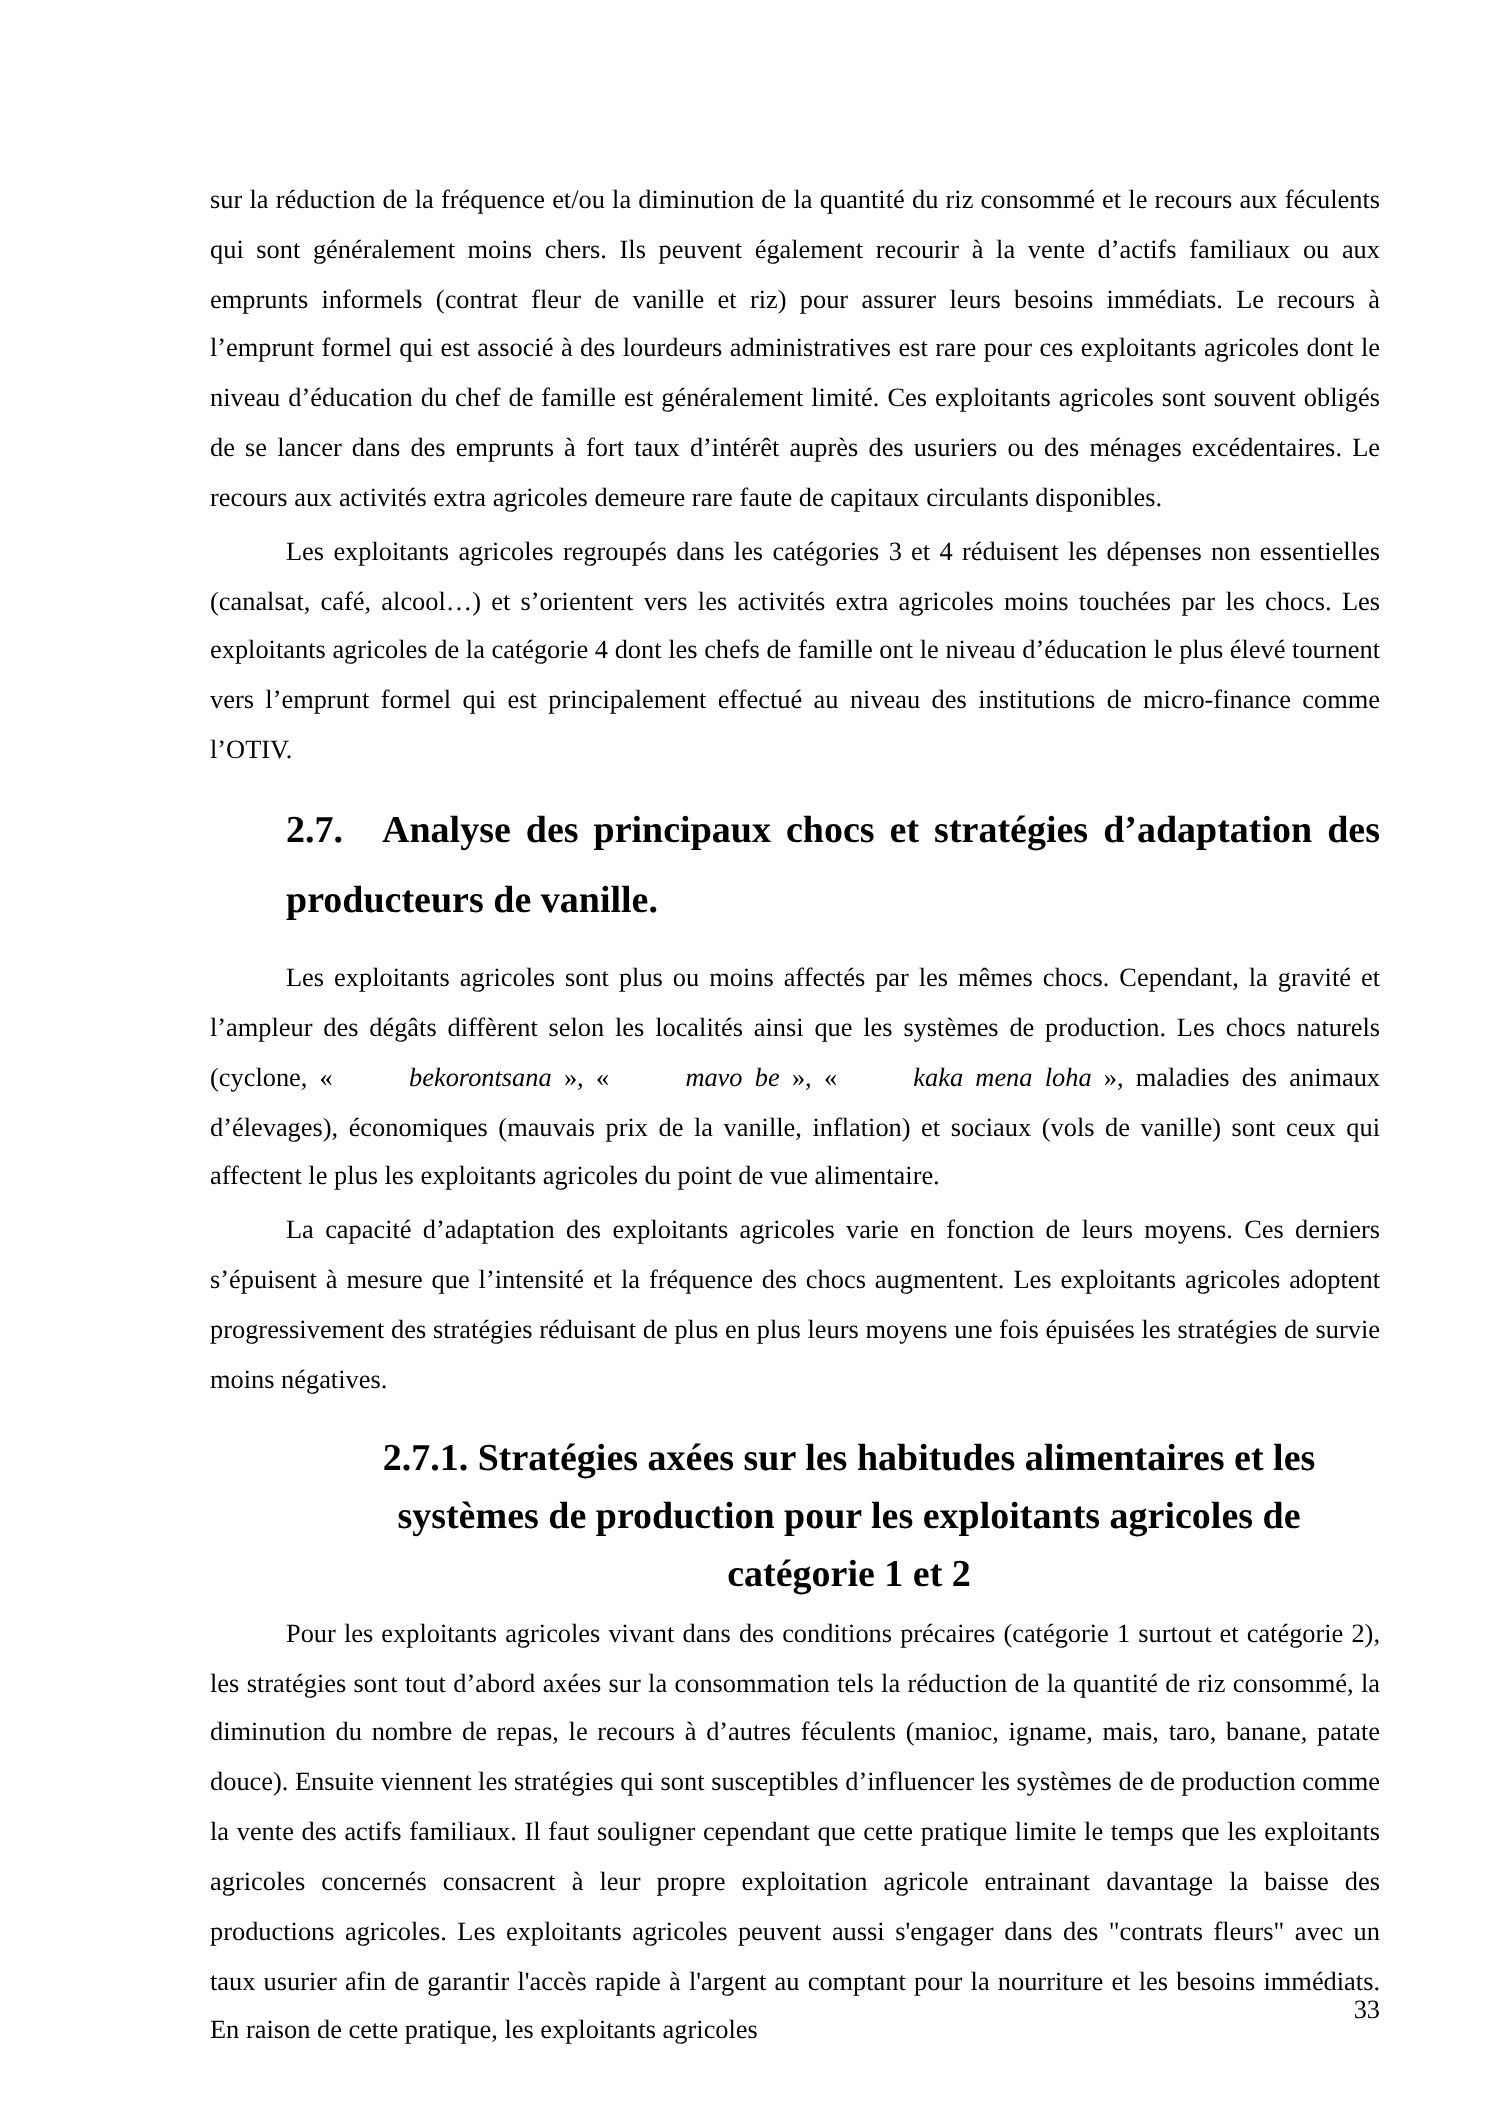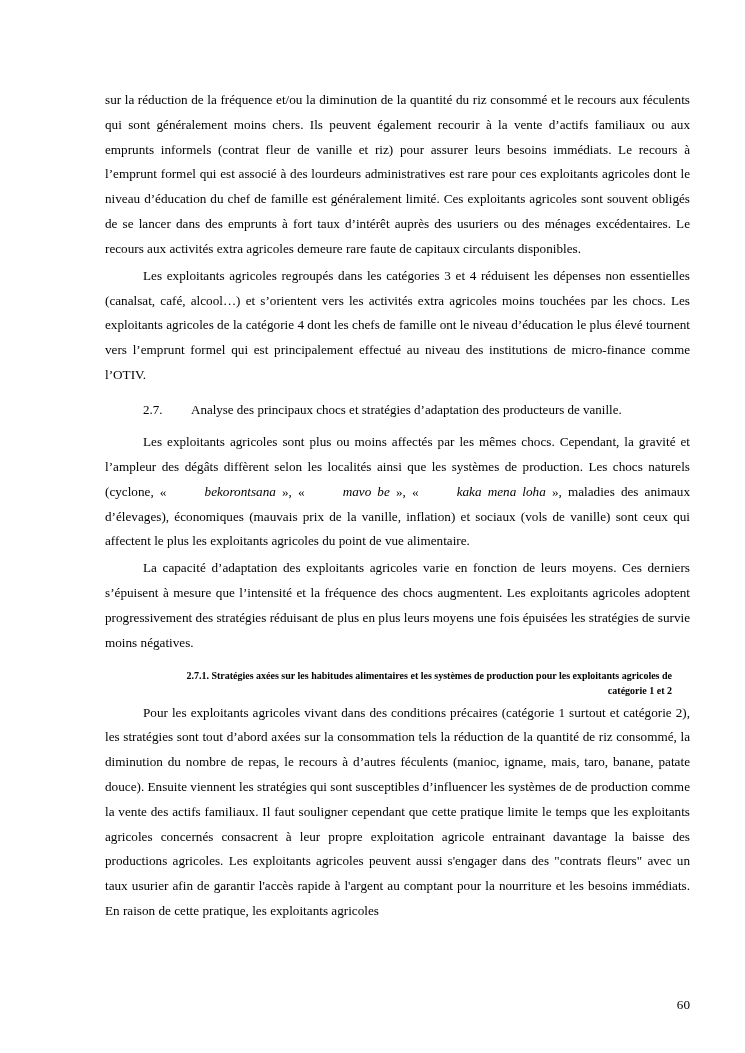--- a/index.html
+++ b/index.html
@@ -26,40 +26,40 @@
     text-align: justify;
     margin: 0;
   }
   .para {
     margin: 0 0 2px 0;
   }
   .para.indent {
     text-indent: 38px;
   }
   .heading-2 {
-    font-size: 13px;
-    font-weight: normal;
+    font-size: 19px;
+    font-weight: bold;
     line-height: 1.88;
     text-align: justify;
     margin: 10px 0 8px 0;
     padding-left: 38px;
     text-indent: 0;
   }
   .heading-2 .num {
     display: inline-block;
     width: 48px;
   }
   .heading-2 .htext {
     display: inline;
   }
   .heading-3 {
-    font-size: 10px;
+    font-size: 19px;
     font-weight: bold;
     line-height: 1.55;
-    text-align: right;
+    text-align: center;
     margin: 12px 0 2px 0;
     padding: 0 18px 0 72px;
   }
   em {
     font-style: italic;
     margin-left: 32px;
   }
   .page-number {
     position: absolute;
     right: 55px;
@@ -85,15 +85,15 @@
 
   <p class="body-text para indent">La capacité d’adaptation des exploitants agricoles varie en fonction de leurs moyens. Ces derniers s’épuisent à mesure que l’intensité et la fréquence des chocs augmentent. Les exploitants agricoles adoptent progressivement des stratégies réduisant de plus en plus leurs moyens une fois épuisées les stratégies de survie moins négatives.</p>
 
   <div class="heading-3">
     <span>2.7.1.</span>
     <span>Stratégies axées sur les habitudes alimentaires et les systèmes de production pour les exploitants agricoles de catégorie 1 et 2</span>
   </div>
 
   <p class="body-text para indent">Pour les exploitants agricoles vivant dans des conditions précaires (catégorie 1 surtout et catégorie 2), les stratégies sont tout d’abord axées sur la consommation tels la réduction de la quantité de riz consommé, la diminution du nombre de repas, le recours à d’autres féculents (manioc, igname, mais, taro, banane, patate douce). Ensuite viennent les stratégies qui sont susceptibles d’influencer les systèmes de de production comme la vente des actifs familiaux. Il faut souligner cependant que cette pratique limite le temps que les exploitants agricoles concernés consacrent à leur propre exploitation agricole entrainant davantage la baisse des productions agricoles. Les exploitants agricoles peuvent aussi s'engager dans des "contrats fleurs" avec un taux usurier afin de garantir l'accès rapide à l'argent au comptant pour la nourriture et les besoins immédiats. En raison de cette pratique, les exploitants agricoles</p>
 
-  <div class="page-number">60</div>
+  <div class="page-number">33</div>
 
 </div>
 
 </body></html>

